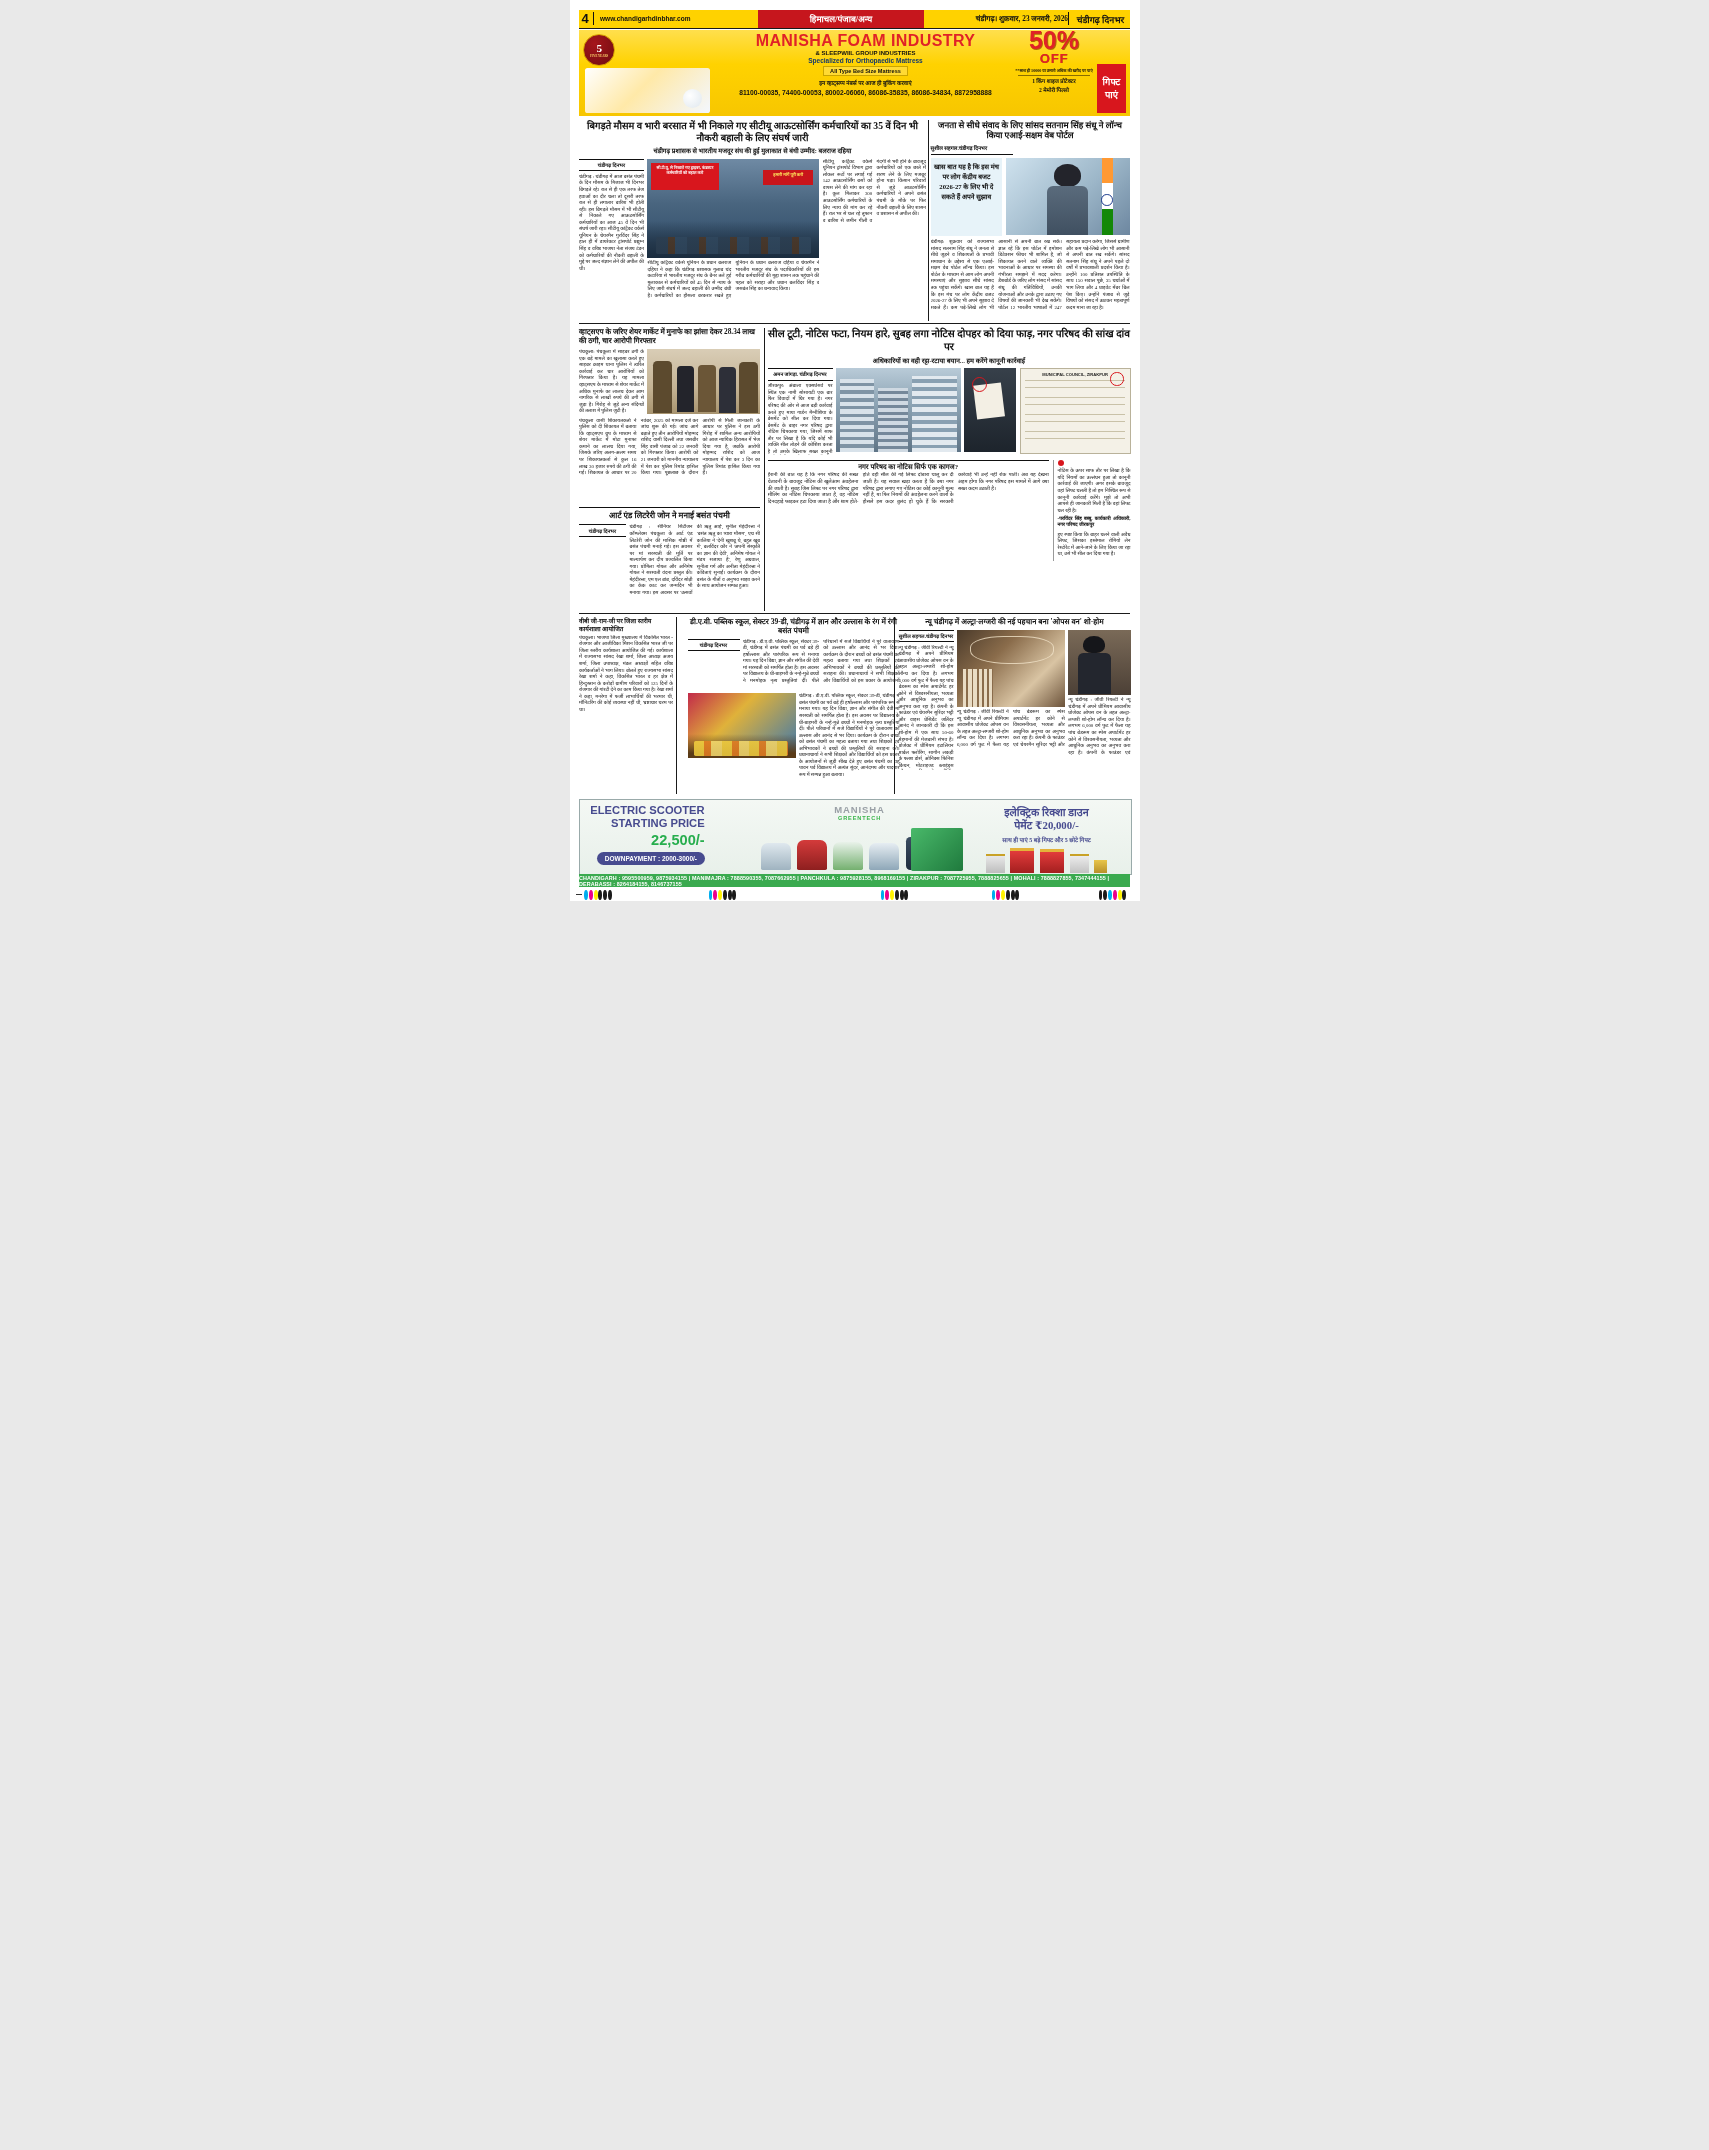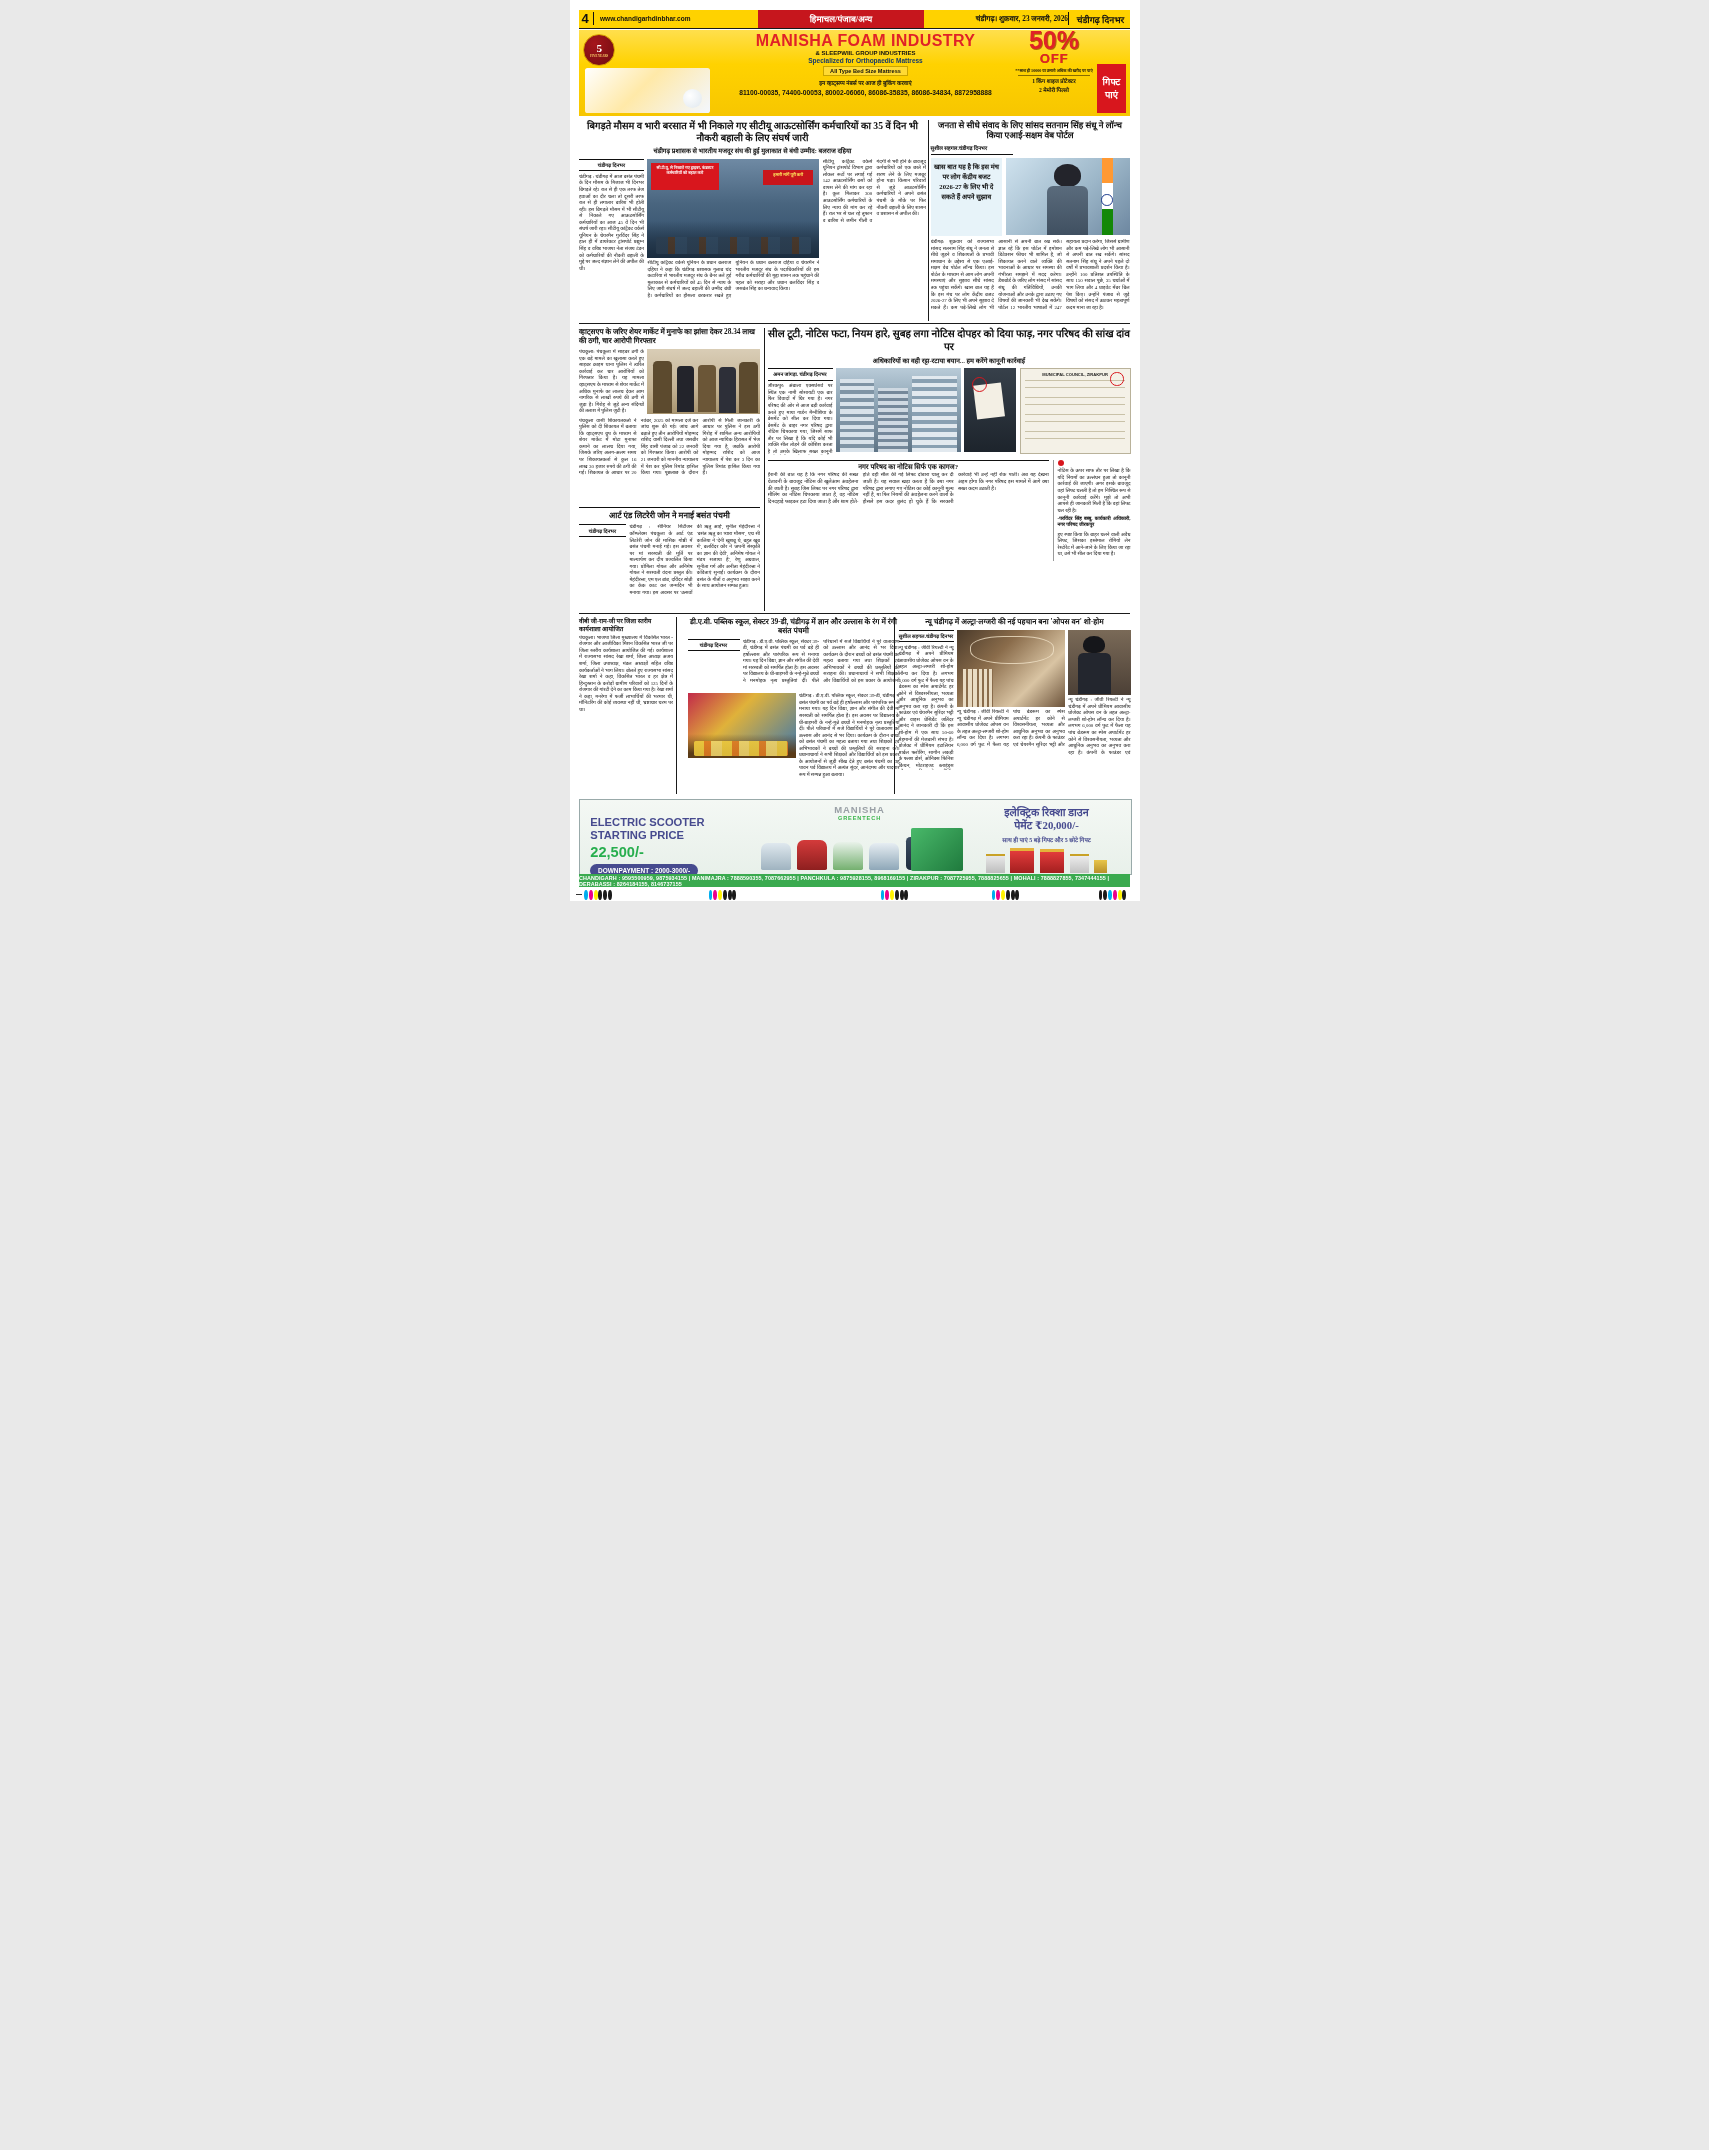--- a/index.html
+++ b/index.html
@@ -252,21 +252,21 @@
         <div class="photo" style="width:100%;height:65px;background:linear-gradient(180deg,#7a6a58 0%,#4c4036 100%);">
           <div class="abs" style="left:14.6px;top:6.9px;width:22.4px;height:17px;border-radius:50% 50% 40% 40%;background:#15161a;"></div>
           <div class="abs" style="left:9.5px;top:23px;width:33px;height:41px;border-radius:5.2px 5.2px 0 0;background:#23262e;"></div>
         </div>
         <div class="bt" style="margin-top:2.6px;height:58px;overflow:hidden;">न्यू चंडीगढ़ : जीवी रियल्टी ने न्यू चंडीगढ़ में अपने प्रीमियम आवासीय प्रोजेक्ट ओपस वन के तहत अल्ट्रा-लग्जरी शो-होम लॉन्च कर दिया है। लगभग 6,000 वर्ग फुट में फैला यह पांच बेडरूम का स्पेस अपार्टमेंट हर कोने से विश्वसनीयता, भव्यता और आधुनिक अनुभव का अनुभव करा रहा है। कंपनी के फाउंडर एवं चेयरमैन सुरिंदर भट्टी और वाइस प्रेसिडेंट जतिंदर आनंद ने जानकारी दी कि इस शो-होम में एक साथ 50-60 मेहमानों की मेजबानी संभव है। प्रोजेक्ट में प्रीमियम इटालियन मार्बल फ्लोरिंग, सागौन लकड़ी के फ्लश डोर्स, ओनिक्स फिनिश किचन, मोटराइज्ड ब्लाइंड्स और 11.5 फीट फ्लोर-टू-सीलिंग हाइट जैसी विशेषताएं हैं। प्रत्येक अपार्टमेंट में दो प्राइवेट एलिवेटर और डबल-कवर्ड कॉन्कोर्स के तहत हर फ्लोर पर सिर्फ दो ही अपार्टमेंट होंगे। करीब 1,150 वर्ग फुट की बड़ी बालकनी को झूले रूम के विस्तार की तरह डिजाइन किया गया है। दिसंबर 2029 तक कब्जा देने की योजना के साथ इस प्रोजेक्ट को न्यू चंडीगढ़ का पहला आधुनिकी स्लीटिज्म ग्रेडेड आवासीय प्रोजेक्ट बताया जा रहा है।</div>
       </div>
     </div>
   </div>
 
   <div class="abs ad2" style="left:9.5px;top:799px;width:551px;height:74px;">
-    <div class="abs" style="left:10.3px;top:16px;">
+    <div class="abs" style="left:10.3px;top:4px;text-align:right;">
       <div class="es-title">ELECTRIC SCOOTER</div>
       <div class="es-title">STARTING PRICE</div>
       <div class="es-price" style="margin-top:2.6px;">22,500/-</div>
       <div style="margin-top:3.4px;"><span class="es-pill">DOWNPAYMENT : 2000-3000/-</span></div>
     </div>
     <div class="abs" style="left:232px;top:4.3px;width:95px;text-align:center;">
       <div class="sg-brand" style="font-size:9.5px;">MANISHA</div>
       <div class="sg-brand" style="font-size:5.6px;color:#39b54a;">GREENTECH</div>
     </div>
     <div class="abs" style="left:181px;top:36px;width:181px;height:34px;">

